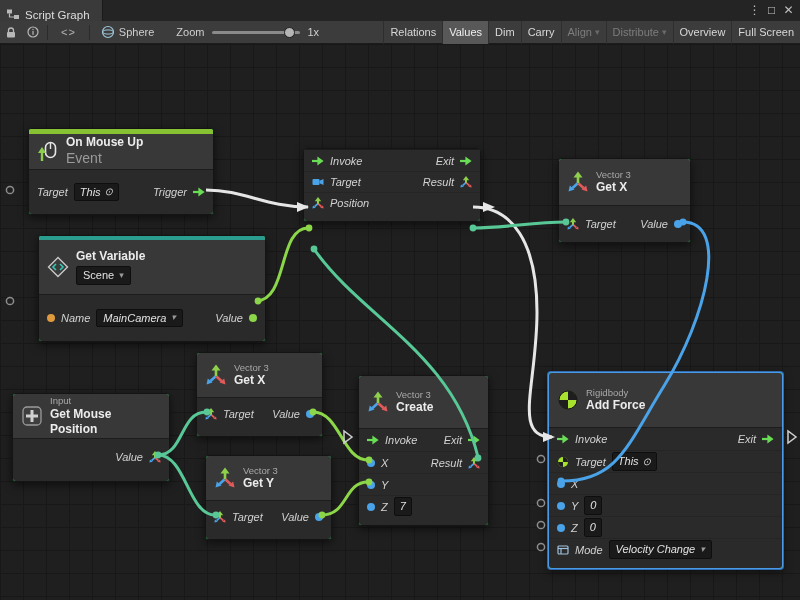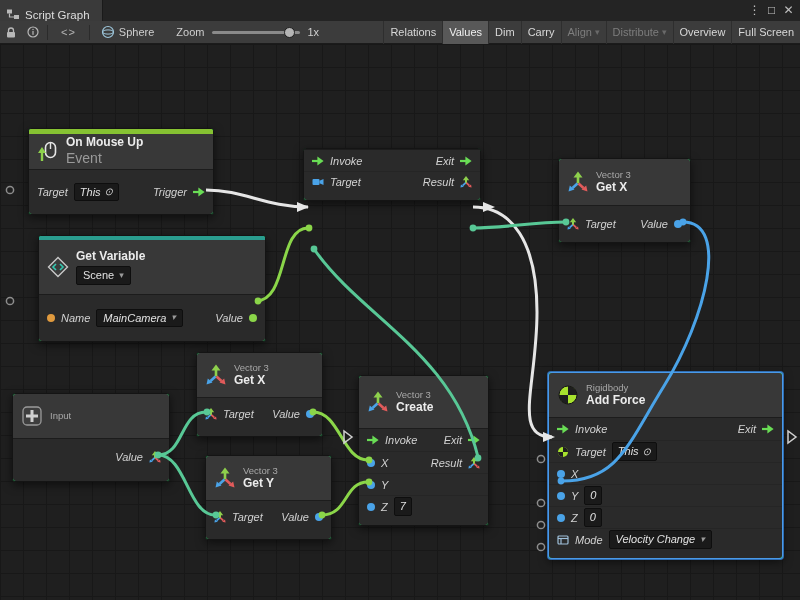--- a/index.html
+++ b/index.html
@@ -315,20 +315,26 @@
       <svg class="pic">
           <use href="#i-cam-s"></use>
         </svg>
       <span class="plabel">Target</span>
       <span class="spacer"></span>
       <span class="plabel">Result</span>
       <svg class="pic">
           <use href="#i-v3p"></use>
         </svg>
     </div>
+    <div class="nrow" style="height:21px;">
+      <svg class="pic">
+          <use href="#i-v3p"></use>
+        </svg>
+      <span class="plabel">Position</span>
+    </div>
     <div class="npad"></div>
   </div>
 </div>
 
 <div class="node" style="left:558px; top:158px; width:133px;">
   <div class="nhead" style="height:46px; border-radius:3px 3px 0 0;">
     <span class="nicon">
         <svg>
           <use href="#i-vec3"></use>
         </svg>
@@ -405,20 +411,21 @@
 
 <div class="node" style="left:12px; top:393px; width:158px;">
   <div class="nhead" style="height:44px; border-radius:3px 3px 0 0;">
     <span class="nicon">
         <svg>
           <use href="#i-input"></use>
         </svg>
       </span>
     <div>
       <div class="ncat">Input</div>
+      <div class="ntitle">Get Mouse Position</div>
     </div>
   </div>
   <div class="nbody">
     <div class="nrow" style="height:36px;">
       <span class="spacer"></span>
       <span class="plabel">Value</span>
       <svg class="pic">
           <use href="#i-v3p"></use>
         </svg>
     </div>
@@ -466,21 +473,21 @@
     <div class="nrow">
       <span class="dot dot-blue"></span>
       <span class="plabel">Z</span>
       <span class="vfield">7</span>
     </div>
     <div class="npad"></div>
   </div>
 </div>
 
 <div class="node selected" style="left:548px; top:372px; width:235px;">
-  <div class="nhead" style="height:44px; border-radius:3px 3px 0 0;align-items:center;">
+  <div class="nhead" style="height:54px; border-radius:3px 3px 0 0;align-items:center;">
     <span class="nicon">
         <svg>
           <use href="#i-rb"></use>
         </svg>
       </span>
     <div>
       <div class="ncat">Rigidbody</div>
       <div class="ntitle">Add Force</div>
     </div>
   </div>

